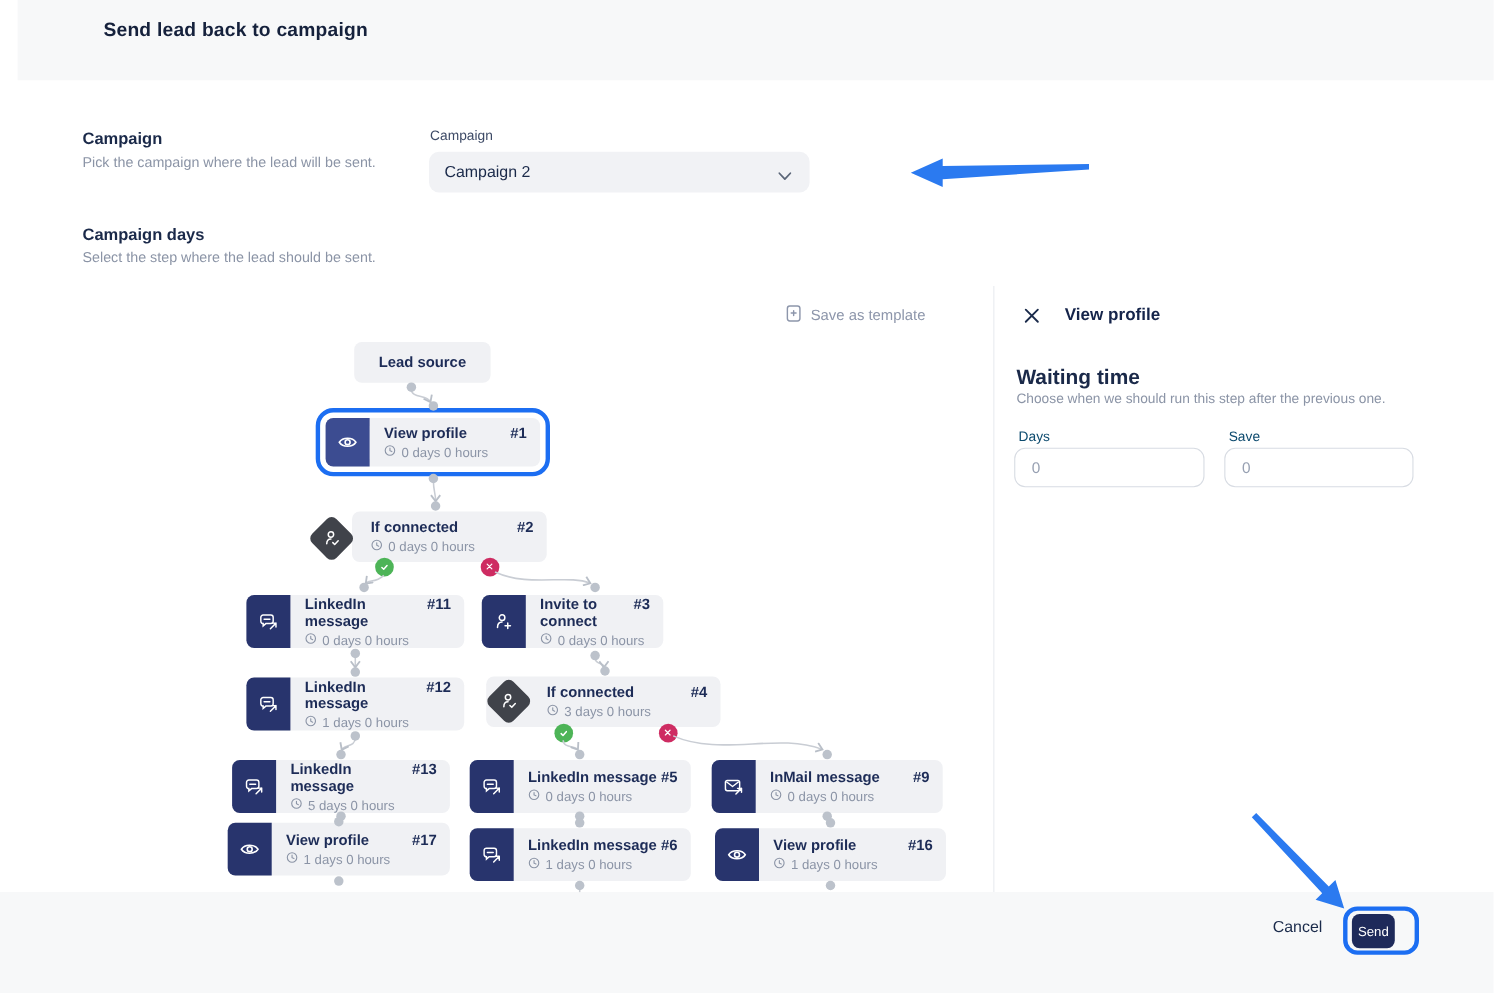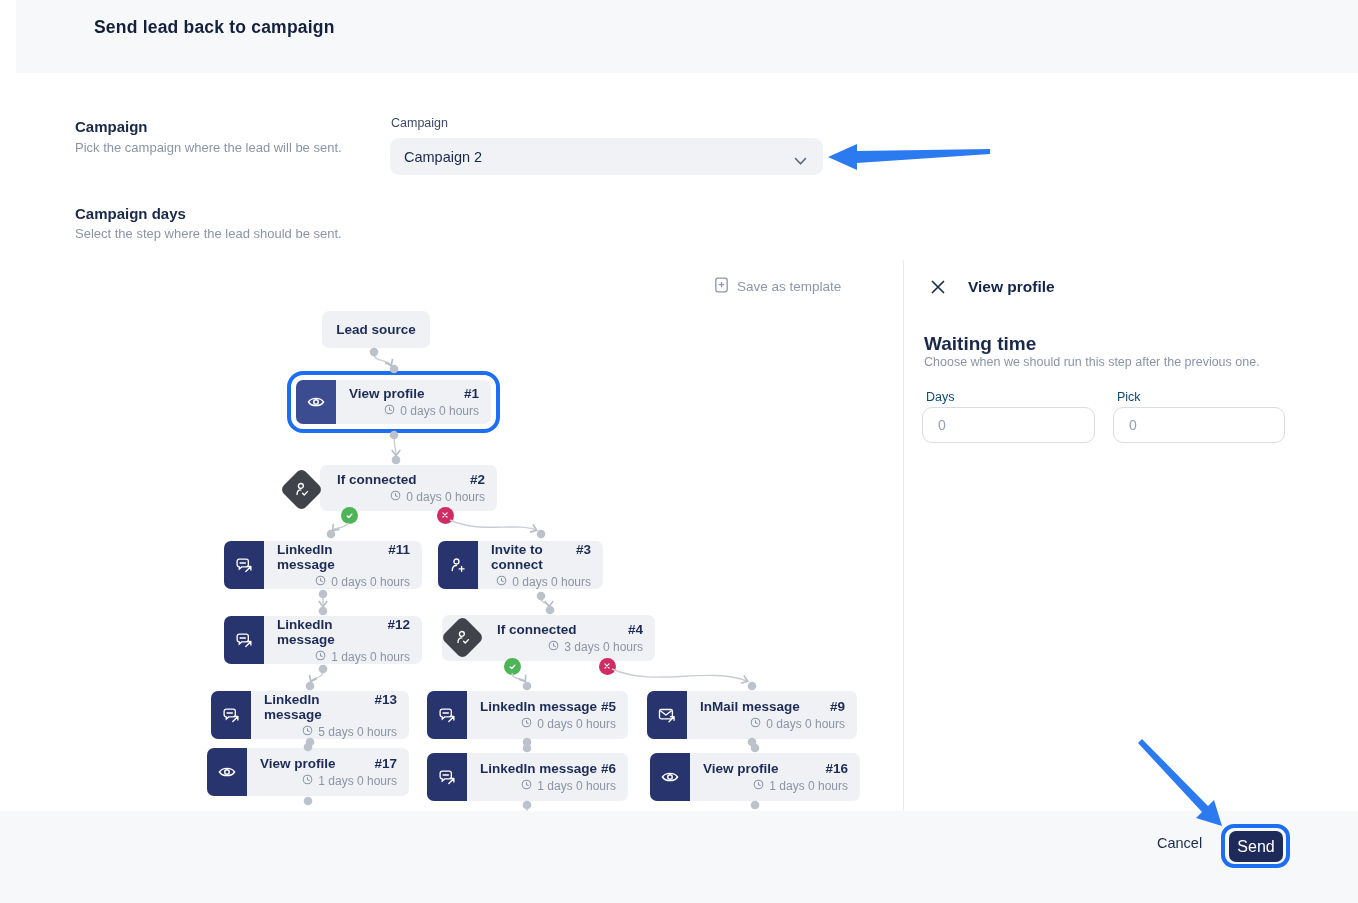--- a/index.html
+++ b/index.html
@@ -10,39 +10,39 @@
   
   .dlg-header { position:absolute; left:16px; top:0; width:1358px; height:73px; background:#f7f8f9;text-decoration:underline; }
   .dlg-title { position:absolute; left:78px; top:17px; font-size:17.5px; font-weight:700; color:#15213c; letter-spacing:.2px; }
 
   
   .sec-title { position:absolute; font-size:15px; font-weight:700; color:#1a2949; }
   .sec-desc  { position:absolute; font-size:13px; color:#8b94a6; }
 
   
   .field-label { position:absolute; left:391px; top:116px; font-size:12.5px; color:#3d4a66; }
-  .select { position:absolute; left:390px; top:138px; width:433px; height:37px; background:#f1f2f5;
+  .select { position:absolute; left:390px; top:138px; width:346px; height:37px; background:#f1f2f5;
             border-radius:9px; display:flex; align-items:center; cursor:pointer; }
   .select-value { margin-left:14px; font-size:14.5px; color:#1a2949; }
   .select .chev { position:absolute; right:16px; top:14px; }
 
   
   .save-tpl { position:absolute; left:714px; top:277px; display:flex; align-items:center; gap:8px;
               background:none; border:none; font-family:inherit; font-size:13.5px; color:#8d96ab; cursor:pointer; }
 
   .node { position:absolute; display:flex; background:#f0f1f4; border-radius:7px; }
   .node.source { align-items:center; justify-content:center; font-size:13.5px; font-weight:700; color:#1d2c57; }
   .icon-box { width:40px; flex:0 0 40px; background:#28346d; border-radius:7px 0 0 7px;
               display:flex; align-items:center; justify-content:center; color:#fff; }
   .icon-box.sel { background:#3c4c91; }
   .node-body { flex:1; display:flex; flex-direction:column; justify-content:center; padding:6px 12px 6px 13px; }
   .row1 { display:flex; justify-content:space-between; align-items:baseline; }
   .node-title { font-size:13.5px; font-weight:700; color:#1d2c57; }
   .node-num   { font-size:13.5px; font-weight:700; color:#1d2c57; }
-  .wait { display:flex; align-items:center; gap:5px; margin-top:3px; font-size:12px; color:#8b94a6;justify-content:flex-end; }
+  .wait { display:flex; align-items:center; gap:5px; margin-top:3px; font-size:12px; color:#8b94a6; }
   .select-ring { position:absolute; border:4px solid #1c6ef2; border-radius:16px; background:transparent; }
   .diamond { position:absolute; width:31px; height:31px; background:#40434a; border-radius:6px;
              transform:rotate(45deg); display:flex; align-items:center; justify-content:center; }
   .diamond svg { transform:rotate(-45deg); }
   .badge { position:absolute; width:17px; height:17px; border-radius:50%; display:flex; align-items:center; justify-content:center; }
   .badge.yes { background:#4db457; }
   .badge.no  { background:#ce2c62; }
 
   #connectors, #annotations { position:absolute; left:0; top:0; width:1358px; height:903px; pointer-events:none; }
   #annotations { z-index:60; }
@@ -55,22 +55,22 @@
   .wt-desc  { position:absolute; left:924px; top:355px; font-size:12.5px; color:#8b94a6; }
   .in-label { position:absolute; font-size:12.5px; color:#0c4a6e; }
   .wt-input { position:absolute; width:173px; height:36px; border:1px solid #d8dce3; border-radius:10px;
               background:#fff; padding-left:15px; font-family:inherit; font-size:14px; color:#97a0b2; outline:none; }
 
   
   .dlg-footer { position:absolute; left:0; top:811px; width:1358px; height:92px; background:#f7f8f9; }
   .cancel-btn { position:absolute; left:1157px; top:835px; background:none; border:none; font-family:inherit;
                 font-size:14.5px; color:#1b2b4b; cursor:pointer; }
   .send-ring { position:absolute; left:1221px; top:824px; width:69px; height:44px; border:4px solid #1c6ef2; border-radius:13px; }
-  .send-btn { position:absolute; left:1229px; top:831px; width:54px; height:31px; background:#1e2a5a; color:#ffffff;
-              border:none; border-radius:7px; font-family:inherit; font-size:16px; cursor:pointer; }
+  .send-btn { position:absolute; left:1229px; top:831px; width:39px; height:31px; background:#1e2a5a; color:#ffffff;
+              border:none; border-radius:7px; font-family:inherit; font-size:12px; cursor:pointer; }
 </style>
 </head>
 <body>
 
 <div class="screen">
 
   <div class="dlg-header">
     <div class="dlg-title">Send lead back to campaign</div>
   </div>
 
@@ -93,21 +93,21 @@
     <span>
       <svg width="15" height="16" viewBox="0 0 15 16">
           <rect x="1.8" y="1.2" width="11.4" height="13.6" rx="2.2" fill="none" stroke="#8d96ab" stroke-width="1.3"></rect>
           <path d="M7.5 5.4 v4.4 M5.3 7.6 h4.4" stroke="#8d96ab" stroke-width="1.3" stroke-linecap="round"></path>
         </svg>
     </span>
     <span>Save as template</span>
   </button>
 
   <div id="flow-canvas">
-      <div class="node source" style="left: 322px; top: 311px; width: 108px; height: 37px;">
+      <div class="node source" style="left: 322px; top: 311px; width: 124px; height: 37px;">
         <span>Lead source</span>
       </div>
       <div class="select-ring" style="left: 287px; top: 371px; width: 213px; height: 62px;"></div>
       <div class="node" style="left: 296px; top: 380px; width: 195px; height: 44px;">
         <div class="icon-box sel">
           <svg width="18" height="18" viewBox="0 0 16 16">
             <path d="M1.3 8 C4 3.7 12 3.7 14.7 8 C12 12.3 4 12.3 1.3 8 Z" fill="none" stroke="#fff" stroke-width="1.3"></path>
             <circle cx="8" cy="8" r="2" fill="none" stroke="#fff" stroke-width="1.3"></circle>
           </svg>
         </div>
@@ -432,21 +432,21 @@
   <button class="panel-close">
     <svg width="14" height="14" viewBox="0 0 14 14">
         <path d="M1.5 1.5 L12.5 12.5 M12.5 1.5 L1.5 12.5" stroke="#1b2b4b" stroke-width="1.7" stroke-linecap="round"></path>
       </svg>
   </button>
   <div class="panel-title">View profile</div>
   <div class="wt-title">Waiting time</div>
   <div class="wt-desc">Choose when we should run this step after the previous one.</div>
   <div class="in-label" style="left:926px; top:390px;">Days</div>
   <input class="wt-input" style="left: 922px; top: 407px;" value="0">
-  <div class="in-label" style="left:1117px; top:390px;">Pick</div>
+  <div class="in-label" style="left:1117px; top:390px;">Save</div>
   <input class="wt-input" style="left: 1113px; top: 407px; width: 172px;" value="0">
 
   <div class="dlg-footer"></div>
   <button class="cancel-btn">Cancel</button>
   <div class="send-ring"></div>
   <button class="send-btn">Send</button>
 
   <svg id="annotations">
     <polygon points="990,149 857,151 857,144 828,157 857,170 857,163 990,154" fill="#2b7af0"></polygon>
     <polygon points="1142,739 1208,806 1214,800 1222,826 1196,818 1202,812 1138,743" fill="#2b7af0"></polygon>

